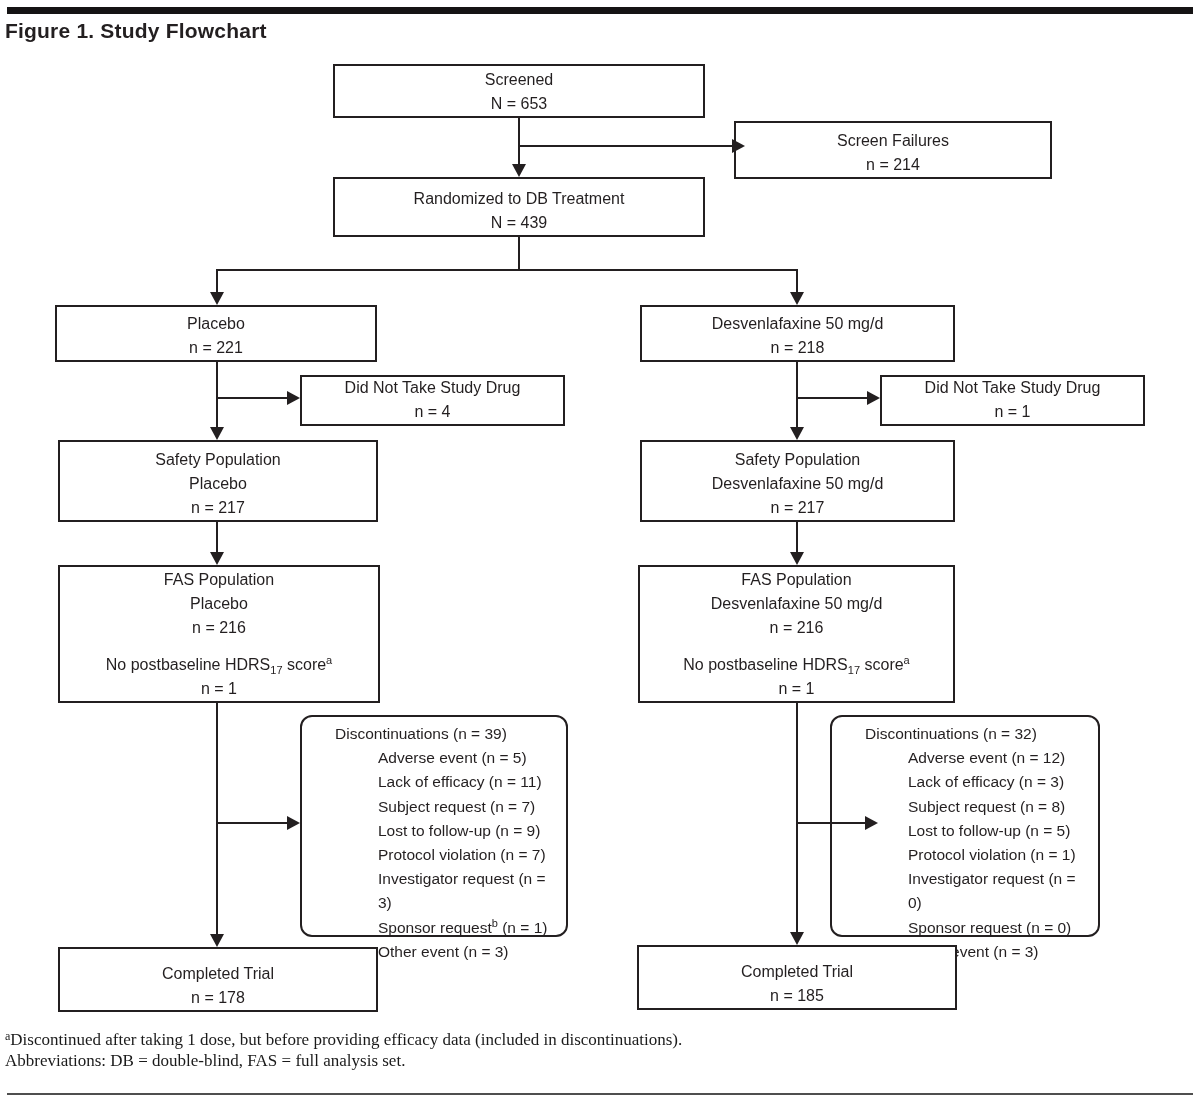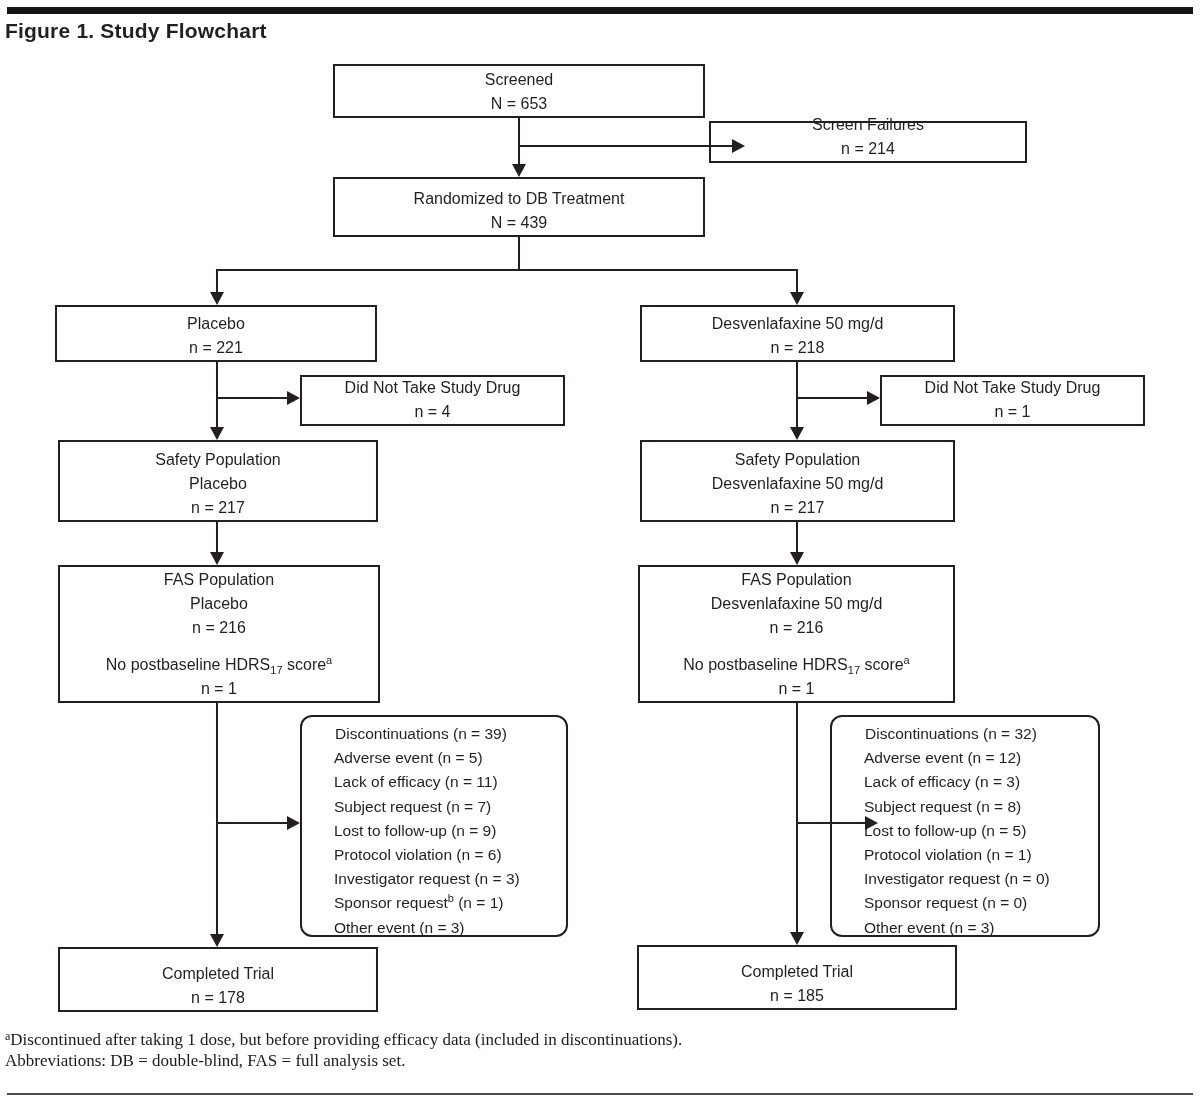--- a/index.html
+++ b/index.html
@@ -11,21 +11,21 @@
   .topbar{position:absolute;left:7px;top:7px;width:1186px;height:7px;background:#151314;}
   .figure-title{position:absolute;left:5px;top:19px;font-size:21px;font-weight:bold;letter-spacing:0.2px;}
   .box{
     position:absolute;border:2px solid #231f20;background:#ffffff;box-sizing:border-box;
     display:flex;flex-direction:column;justify-content:flex-end;align-items:center;
     text-align:center;font-size:16px;line-height:24px;
   }
   .box.alignleft{align-items:flex-start;text-align:left;justify-content:flex-start;border-radius:12px;}
   .disc{font-size:15.5px;line-height:24.2px;padding:5px 6px 4px 0;}
   .disc-header{padding-left:33px;}
-  .disc-item{padding-left:32px;}
+  .disc-item{padding-left:76px;}
   .fas-gap{margin-top:13px;}
   sub{font-size:11px;line-height:0;vertical-align:-4px;}
   sup{font-size:11px;line-height:0;vertical-align:6px;}
   .vline{position:absolute;width:2px;background:#231f20;}
   .hline{position:absolute;height:2px;background:#231f20;}
   .arr-down{position:absolute;width:0;height:0;border-left:7px solid transparent;border-right:7px solid transparent;border-top:13px solid #231f20;}
   .arr-right{position:absolute;width:0;height:0;border-top:7px solid transparent;border-bottom:7px solid transparent;border-left:13px solid #231f20;}
   .footnotes{
     position:absolute;left:5px;top:1029px;width:1100px;
     font-family:"Liberation Serif","DejaVu Serif",serif;font-size:17px;line-height:21px;color:#1a1a1a;
@@ -39,21 +39,21 @@
 <div class="canvas">
 
   <div class="topbar"></div>
   <div class="figure-title">Figure 1. Study Flowchart</div>
 
   <div class="box" style="left:333px;top:64px;width:372px;height:54px;">
     <div>Screened</div>
     <div>N = 653</div>
   </div>
 
-  <div class="box" style="left:709px;top:121px;width:318px;height:42px;">
+  <div class="box" style="left:734px;top:121px;width:318px;height:58px;">
     <div>Screen Failures</div>
     <div>n = 214</div>
   </div>
 
   <div class="box" style="left:333px;top:177px;width:372px;height:60px;">
     <div>Randomized to DB Treatment</div>
     <div>N = 439</div>
   </div>
 
   <div class="box" style="left:55px;top:305px;width:322px;height:57px;">
@@ -79,21 +79,21 @@
     <div class="fas-gap"><span>No postbaseline HDRS</span><sub>17</sub><span> score</span><sup>a</sup></div>
     <div>n = 1</div>
   </div>
 
   <div class="box alignleft disc" style="left:300px;top:715px;width:268px;height:222px;">
     <div class="disc-header">Discontinuations (n = 39)</div>
     <div class="disc-item"><span>Adverse event (n = 5)</span></div>
     <div class="disc-item"><span>Lack of efficacy (n = 11)</span></div>
     <div class="disc-item"><span>Subject request (n = 7)</span></div>
     <div class="disc-item"><span>Lost to follow-up (n = 9)</span></div>
-    <div class="disc-item"><span>Protocol violation (n = 6)</span></div>
+    <div class="disc-item"><span>Protocol violation (n = 7)</span></div>
     <div class="disc-item"><span>Investigator request (n = 3)</span></div>
     <div class="disc-item"><span>Sponsor request</span><sup>b</sup><span> (n = 1)</span></div>
     <div class="disc-item"><span>Other event (n = 3)</span></div>
   </div>
 
   <div class="box" style="left:58px;top:947px;width:320px;height:65px;">
     <div>Completed Trial</div>
     <div>n = 178</div>
   </div>
 

